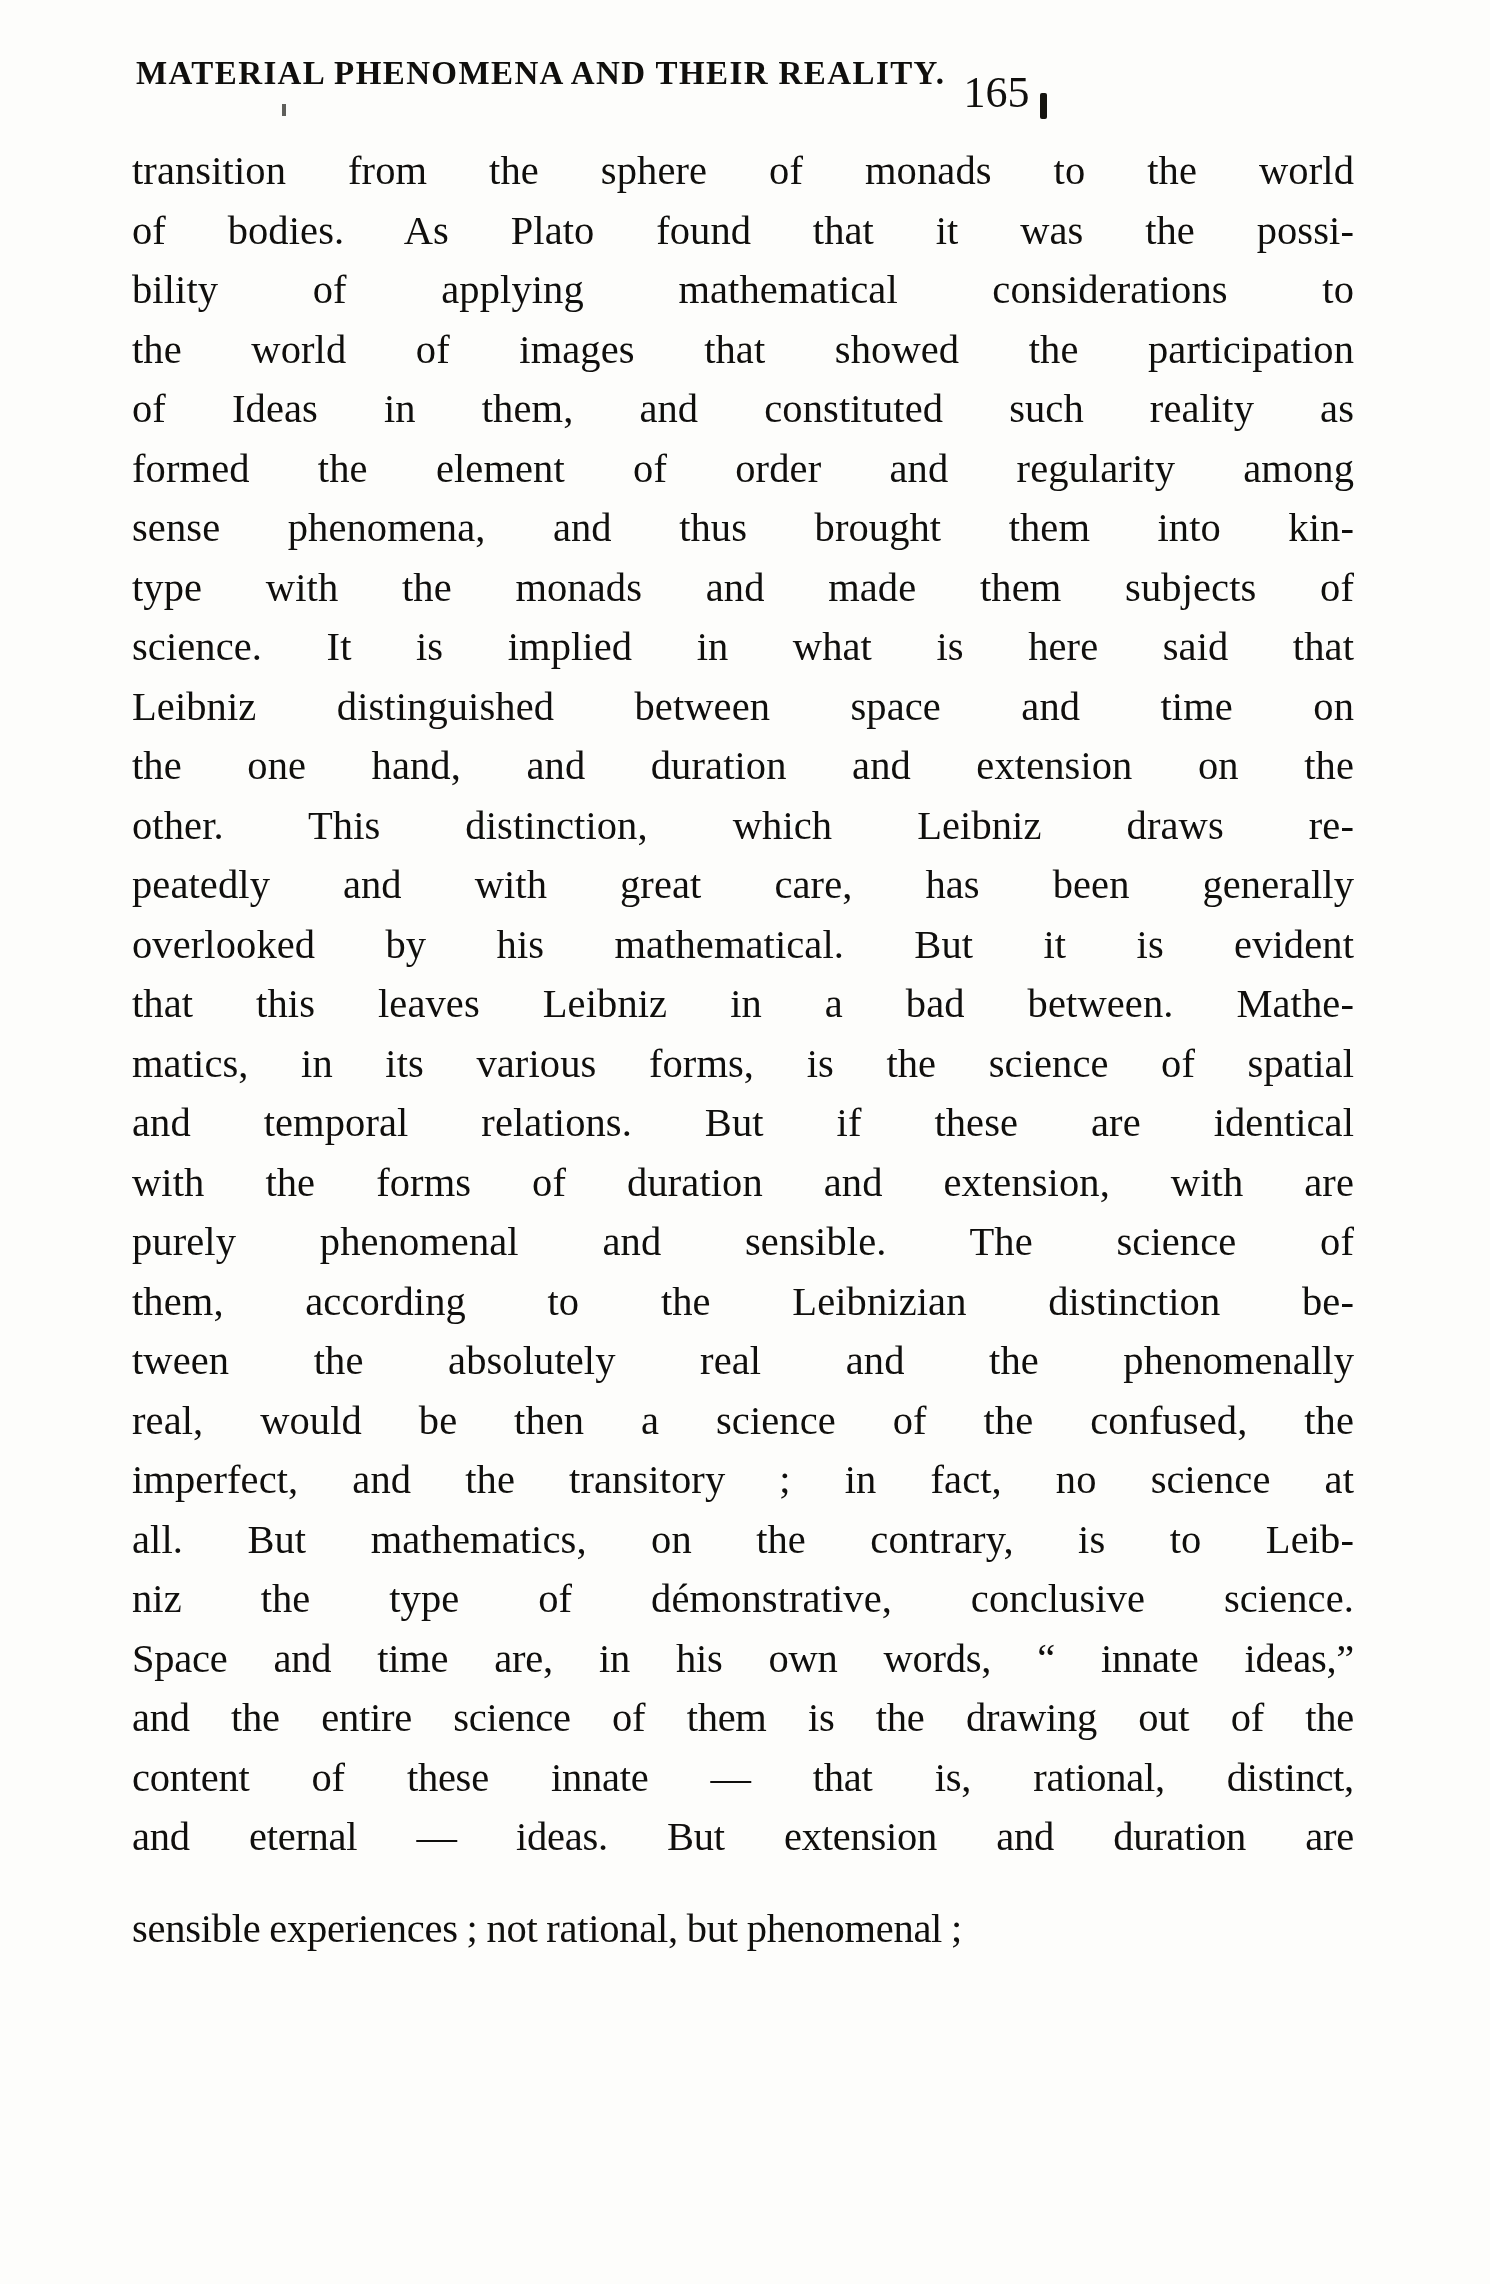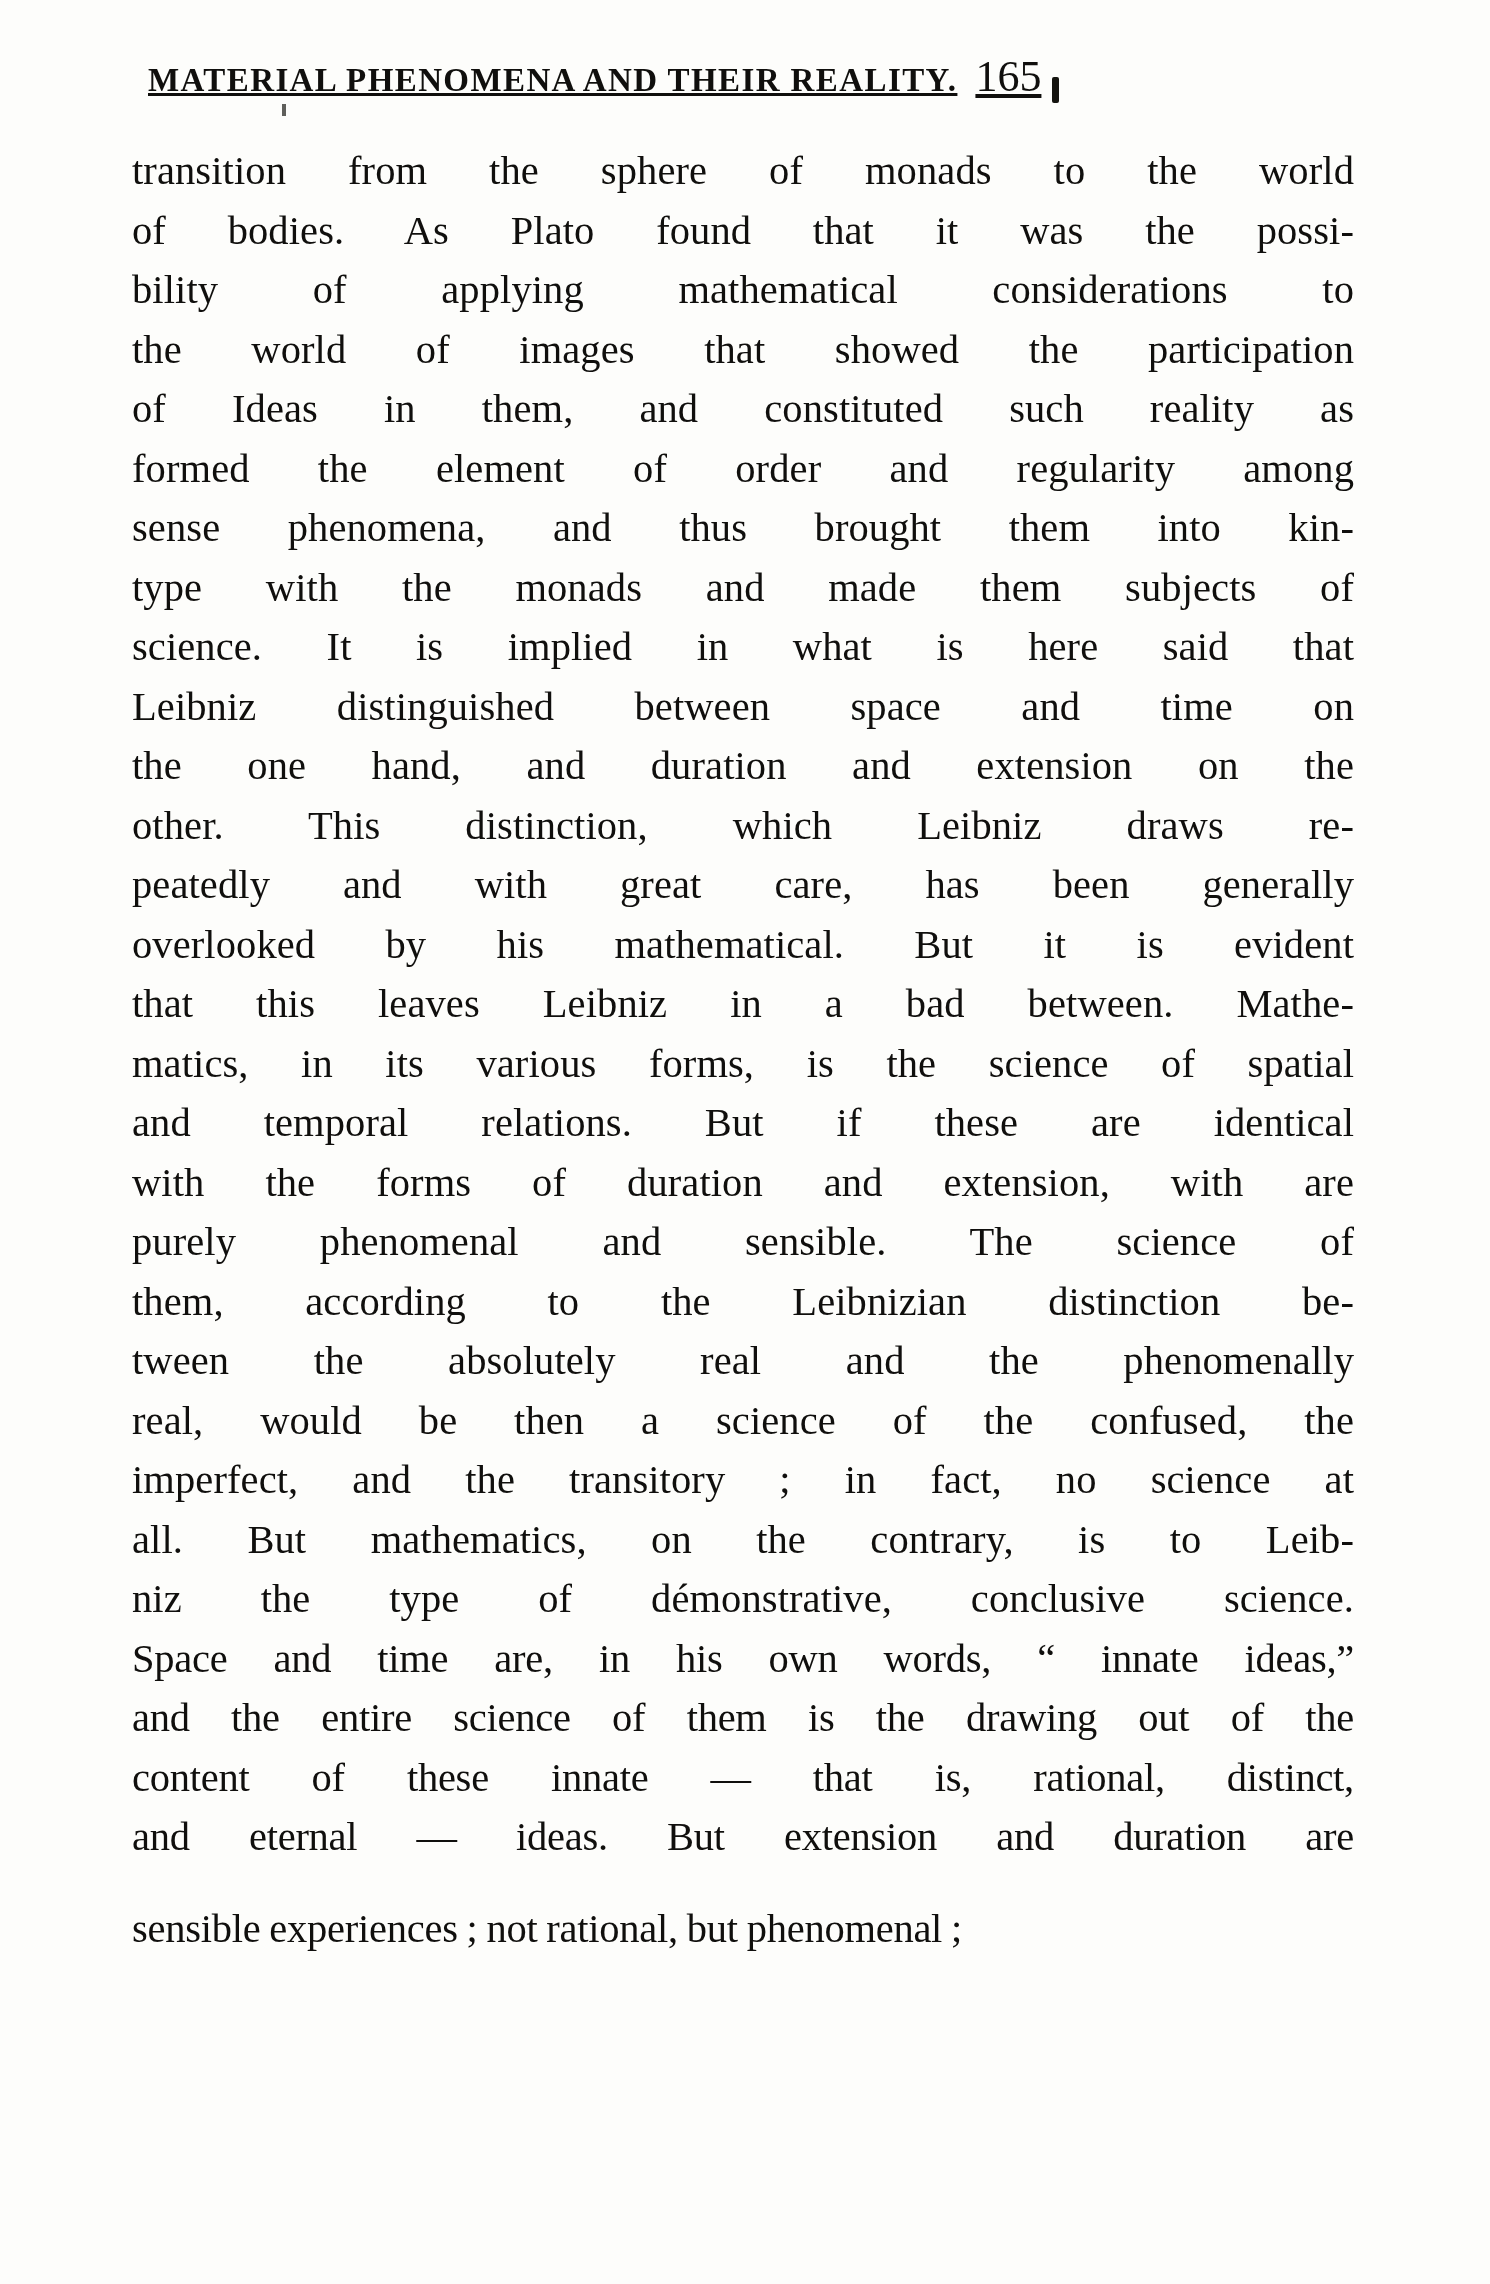--- a/index.html
+++ b/index.html
@@ -17,40 +17,39 @@
     color: #100f0d;
   }
   .content {
     position: absolute;
     left: 132px;
     top: 48px;
     width: 1222px;
   }
   .header {
     display: flex;
-    align-items: flex-end;
+    align-items: center;
     justify-content: flex-start;
     white-space: nowrap;
     margin-bottom: 42px;
-    margin-left: 16px;
-    text-decoration: underline;
+    margin-left: 4px;
   }
   .running-head {
     font-size: 33px;
     letter-spacing: 1.4px;
     font-weight: 700;
     text-transform: uppercase;
     font-variant: small-caps;
   }
   .page-number {
     font-size: 44px;
     font-weight: 400;
     margin-left: 18px;
     position: relative;
-    top: 3px;
+    top: 19px;
   }
   .page-number::after {
     content: "";
     position: absolute;
     right: -18px;
     top: 26px;
     width: 7px;
     height: 26px;
     background: #15140f;
     border-radius: 2px;

